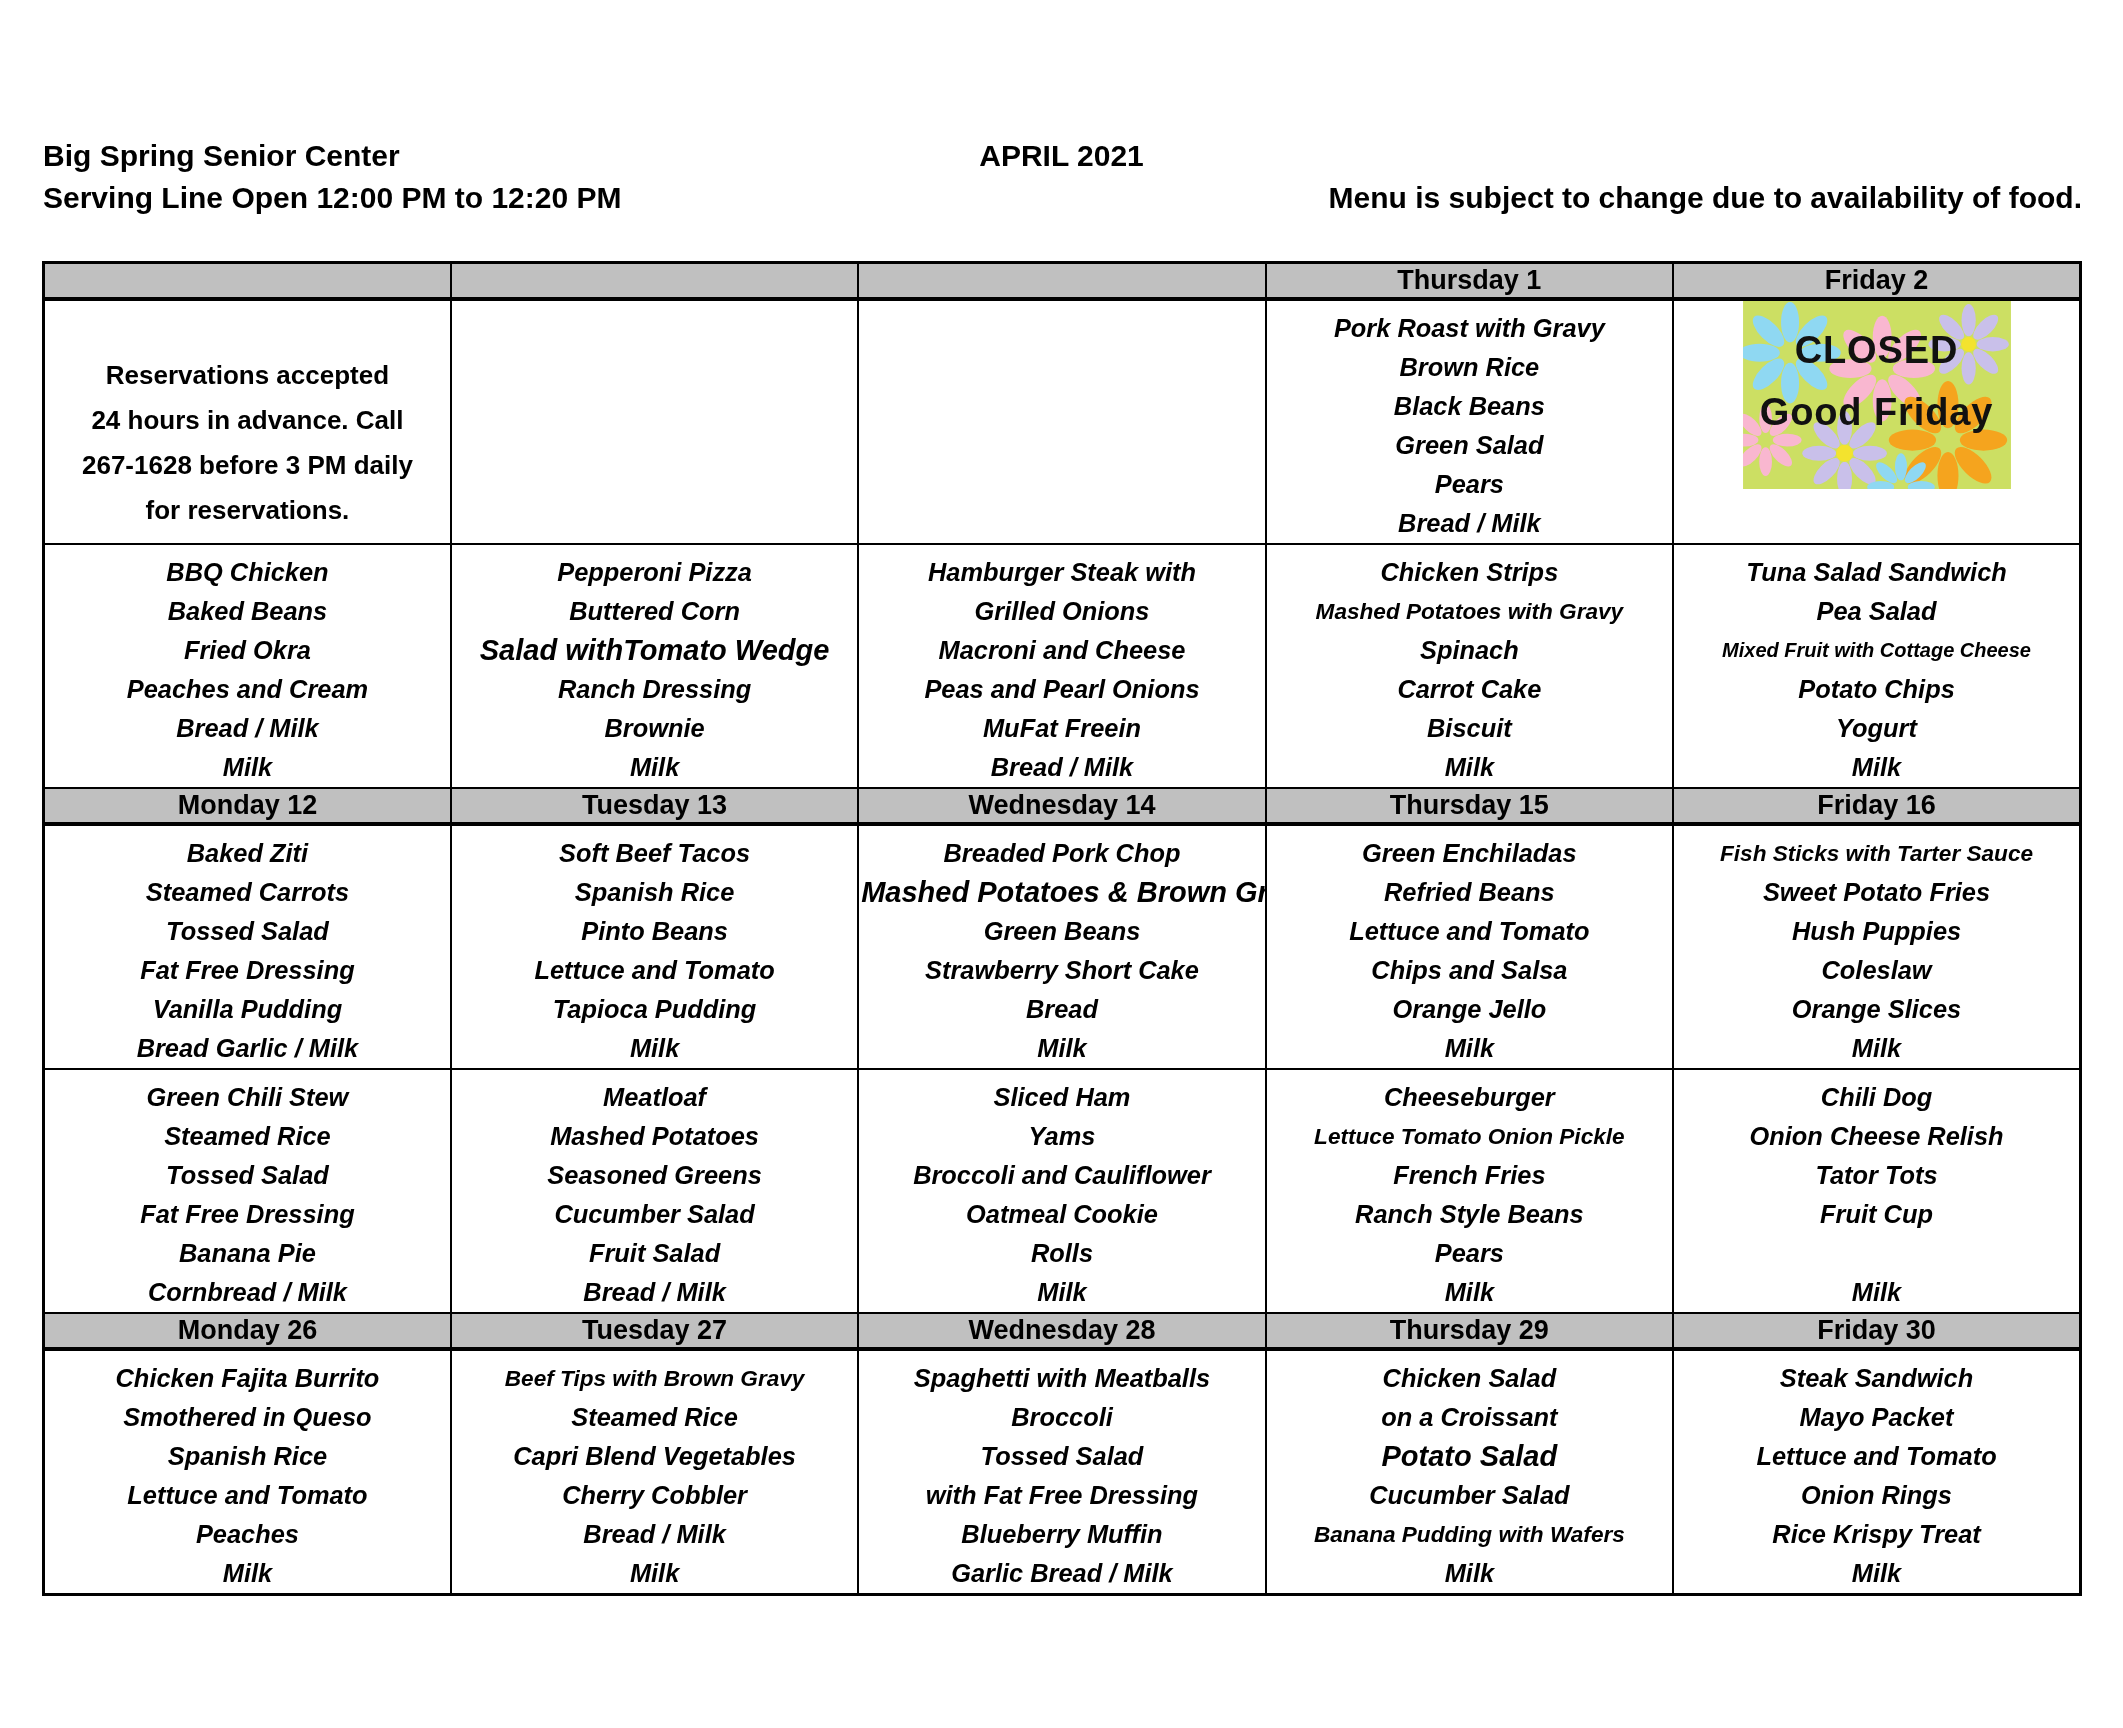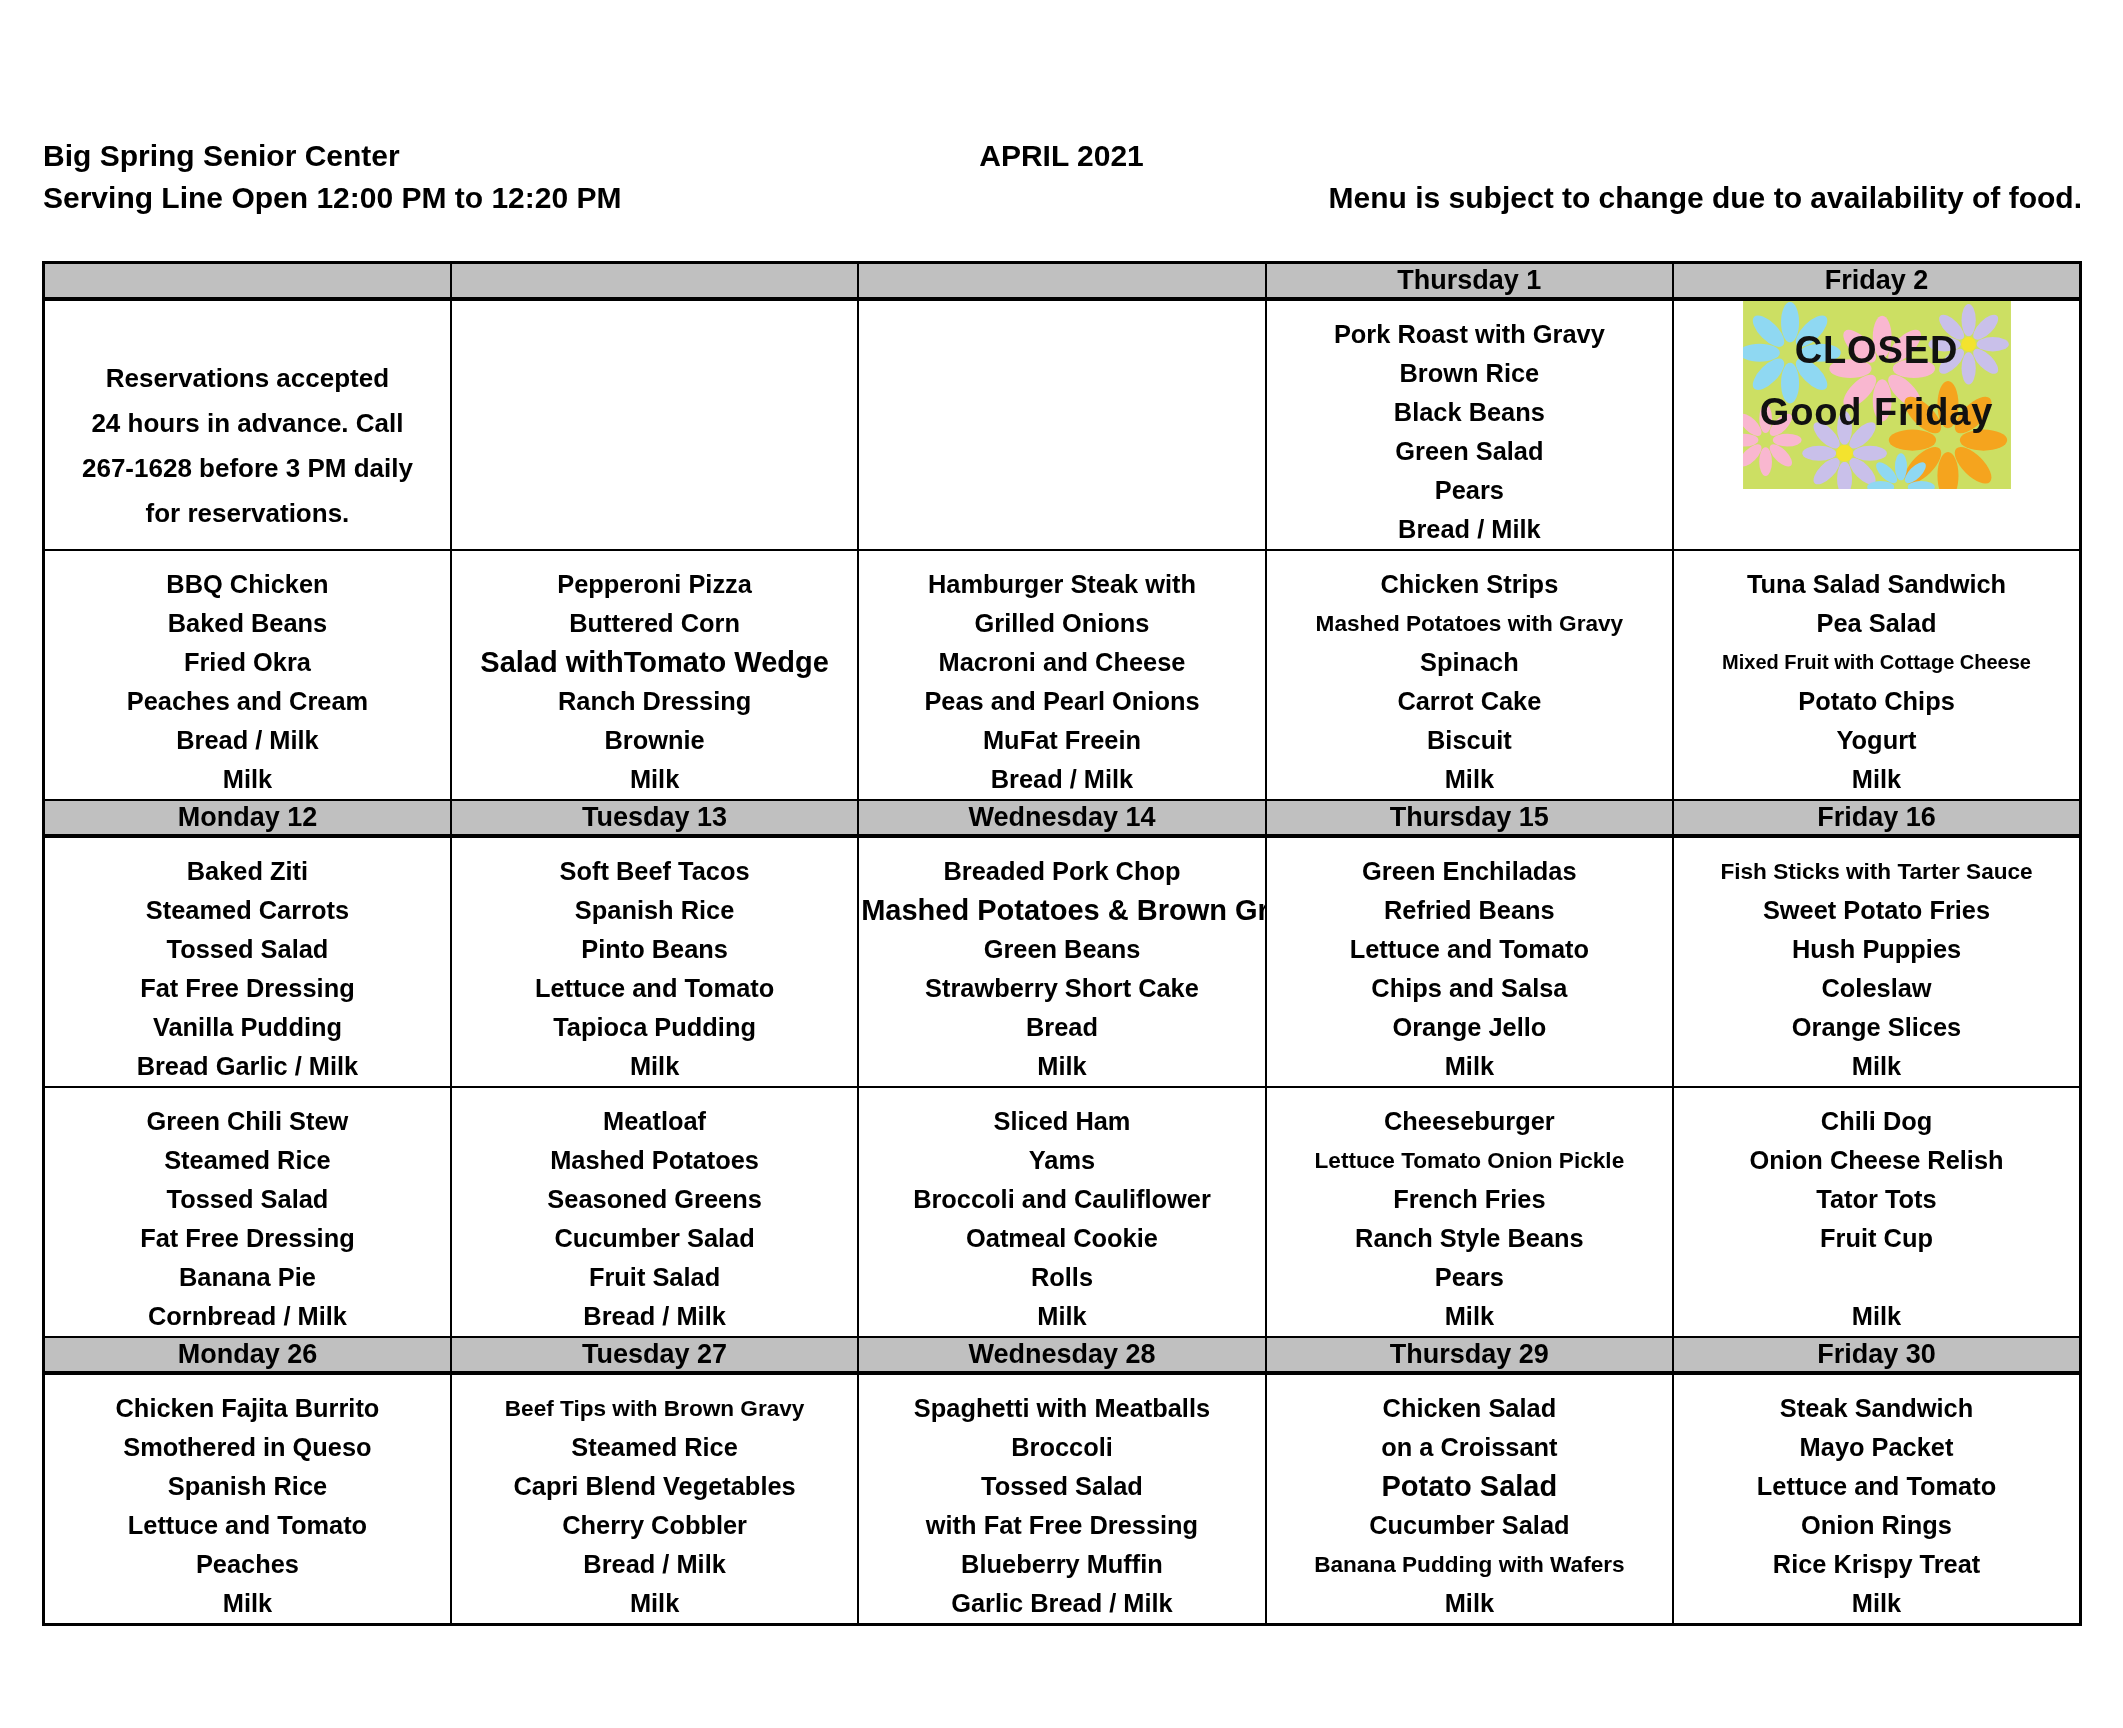--- a/index.html
+++ b/index.html
@@ -41,21 +41,21 @@
   }
   tr.hdr td{
     height:33px;background:var(--header-bg);
     text-align:center;vertical-align:middle;
     font-size:27px;line-height:33px;
     border-bottom-width:4.7px;
     white-space:nowrap;
   }
   tr.body td{height:238px;background:#fff;}
 
-  .menu-lines{padding-top:14px;}
+  .menu-lines{padding-top:8px;font-style:italic;}
   .menu-line{
     text-align:center;font-size:25.4px;
     height:39px;line-height:39px;
     white-space:nowrap;padding:0 1.9px;
   }
   .menu-line.fit{font-size:22.6px;}
   .menu-line.small{font-size:29px;}
   .menu-line.xsmall{font-size:20px;}
 
   .note-cell-inner{

